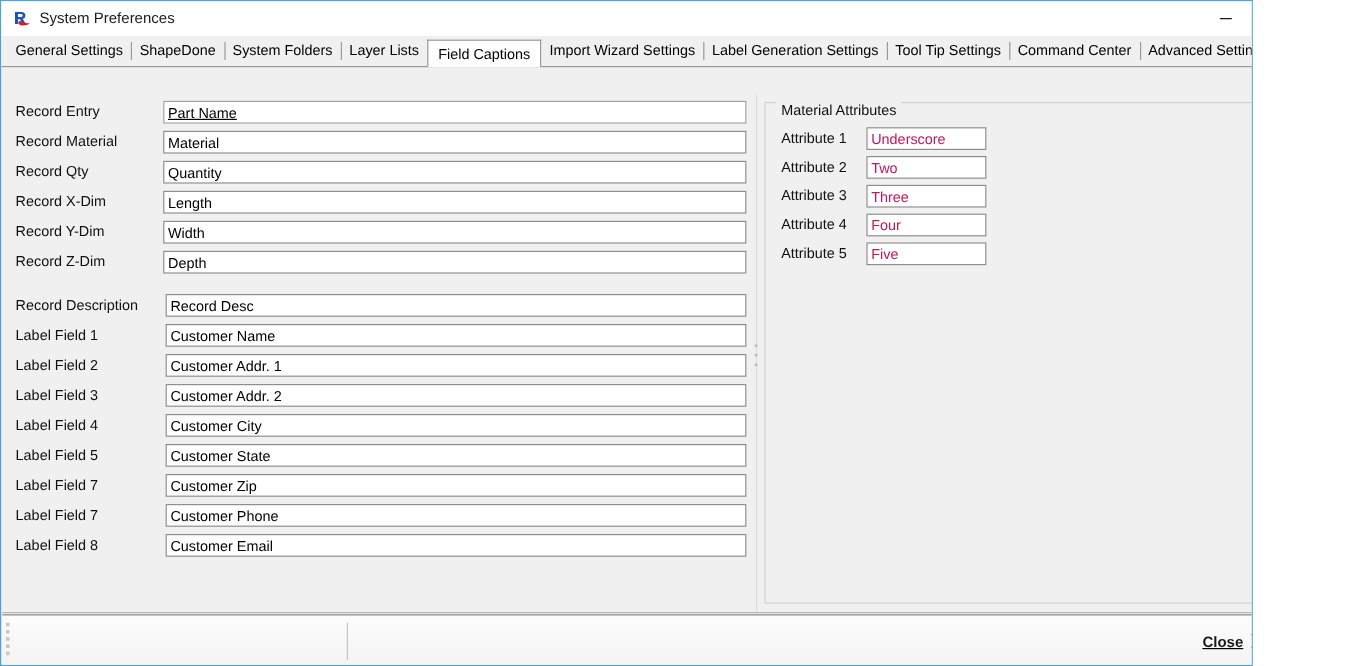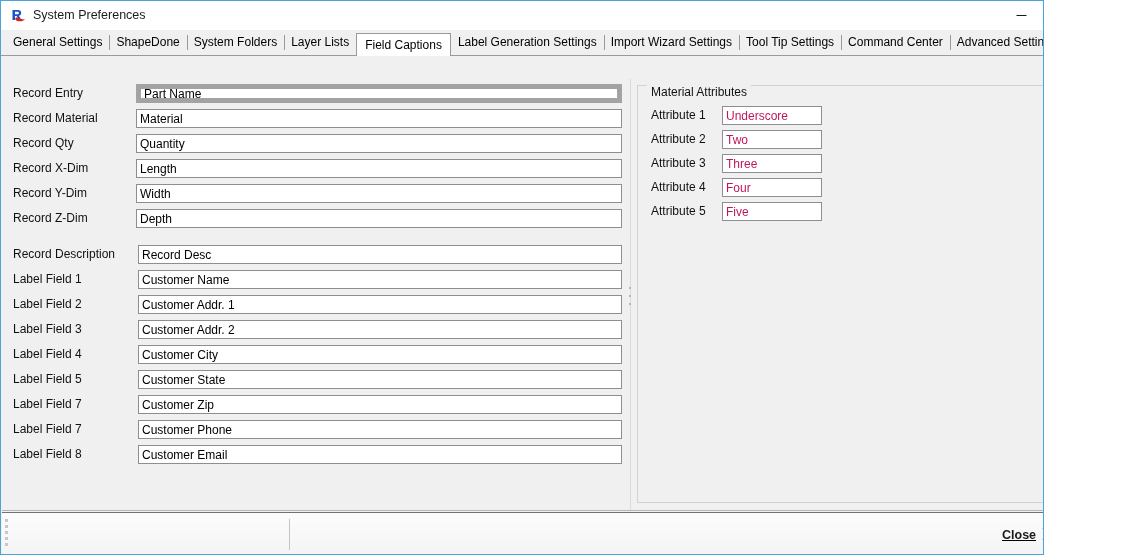--- a/index.html
+++ b/index.html
@@ -155,21 +155,22 @@
     background: #ffffff;
     border: 1px solid #8e8e8e;
     font-family: "Liberation Sans", sans-serif;
     font-size: 12px;
     color: #000;
     padding: 0 0 0 3px;
     line-height: 17px;
     outline: none;
   }
   .finput.focused {
-    border: 5px solid #a3a3a3;
+    border: 1px solid #a3a3a3;
+    text-decoration: underline;
   }
   .grp-a .finput { left: 134px; width: 486px; }
   .grp-b .finput { left: 136px; width: 484px; }
 
   
   #splitter {
     position: absolute;
     left: 627px; top: 22px;
     width: 3px; height: 431px;
     background: #f0f0f0;
@@ -322,22 +323,22 @@
   </div>
 
   <div id="tabstrip">
     <div id="tab-underline"></div>
     <div id="tabs">
       <div class="tab">General Settings</div>
       <div class="tab">ShapeDone</div>
       <div class="tab">System Folders</div>
       <div class="tab">Layer Lists</div>
       <div class="tab selected">Field Captions</div>
+      <div class="tab">Import Wizard Settings</div>
       <div class="tab">Label Generation Settings</div>
-      <div class="tab">Import Wizard Settings</div>
       <div class="tab">Tool Tip Settings</div>
       <div class="tab">Command Center</div>
       <div class="tab">Advanced Settings</div>
     </div>
   </div>
 
   <div id="content">
 
 
     <div id="left-panel">

